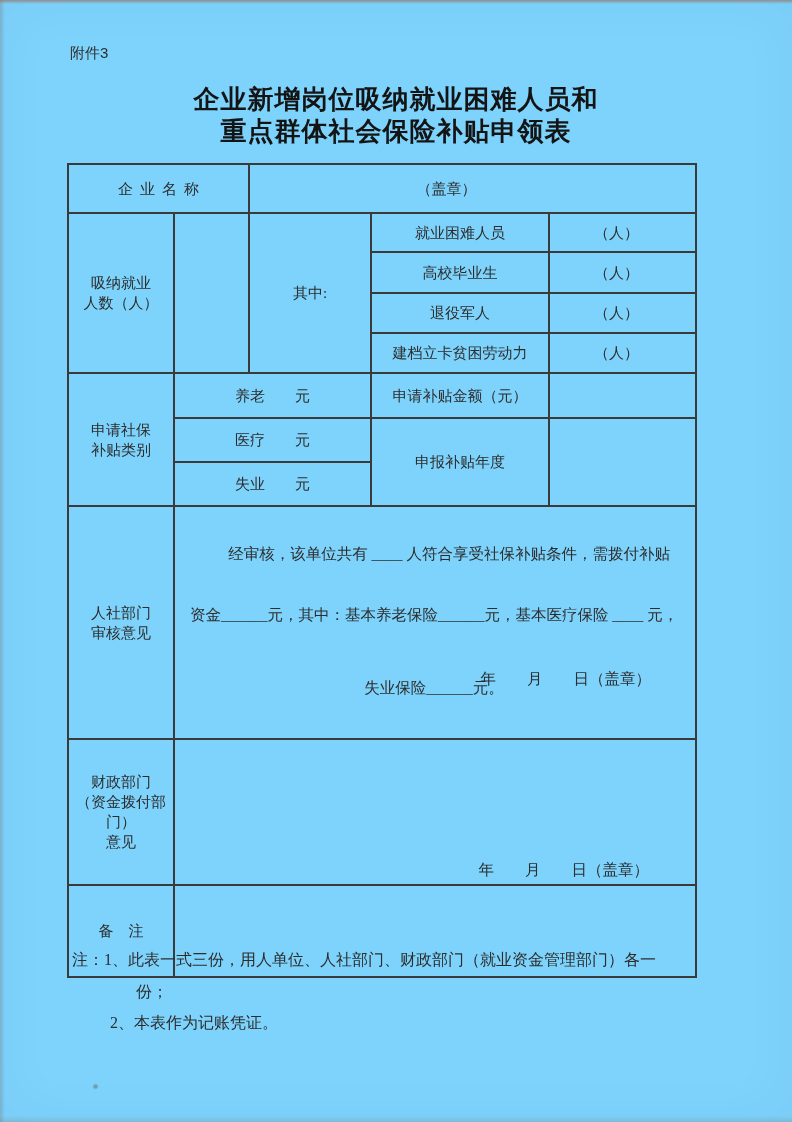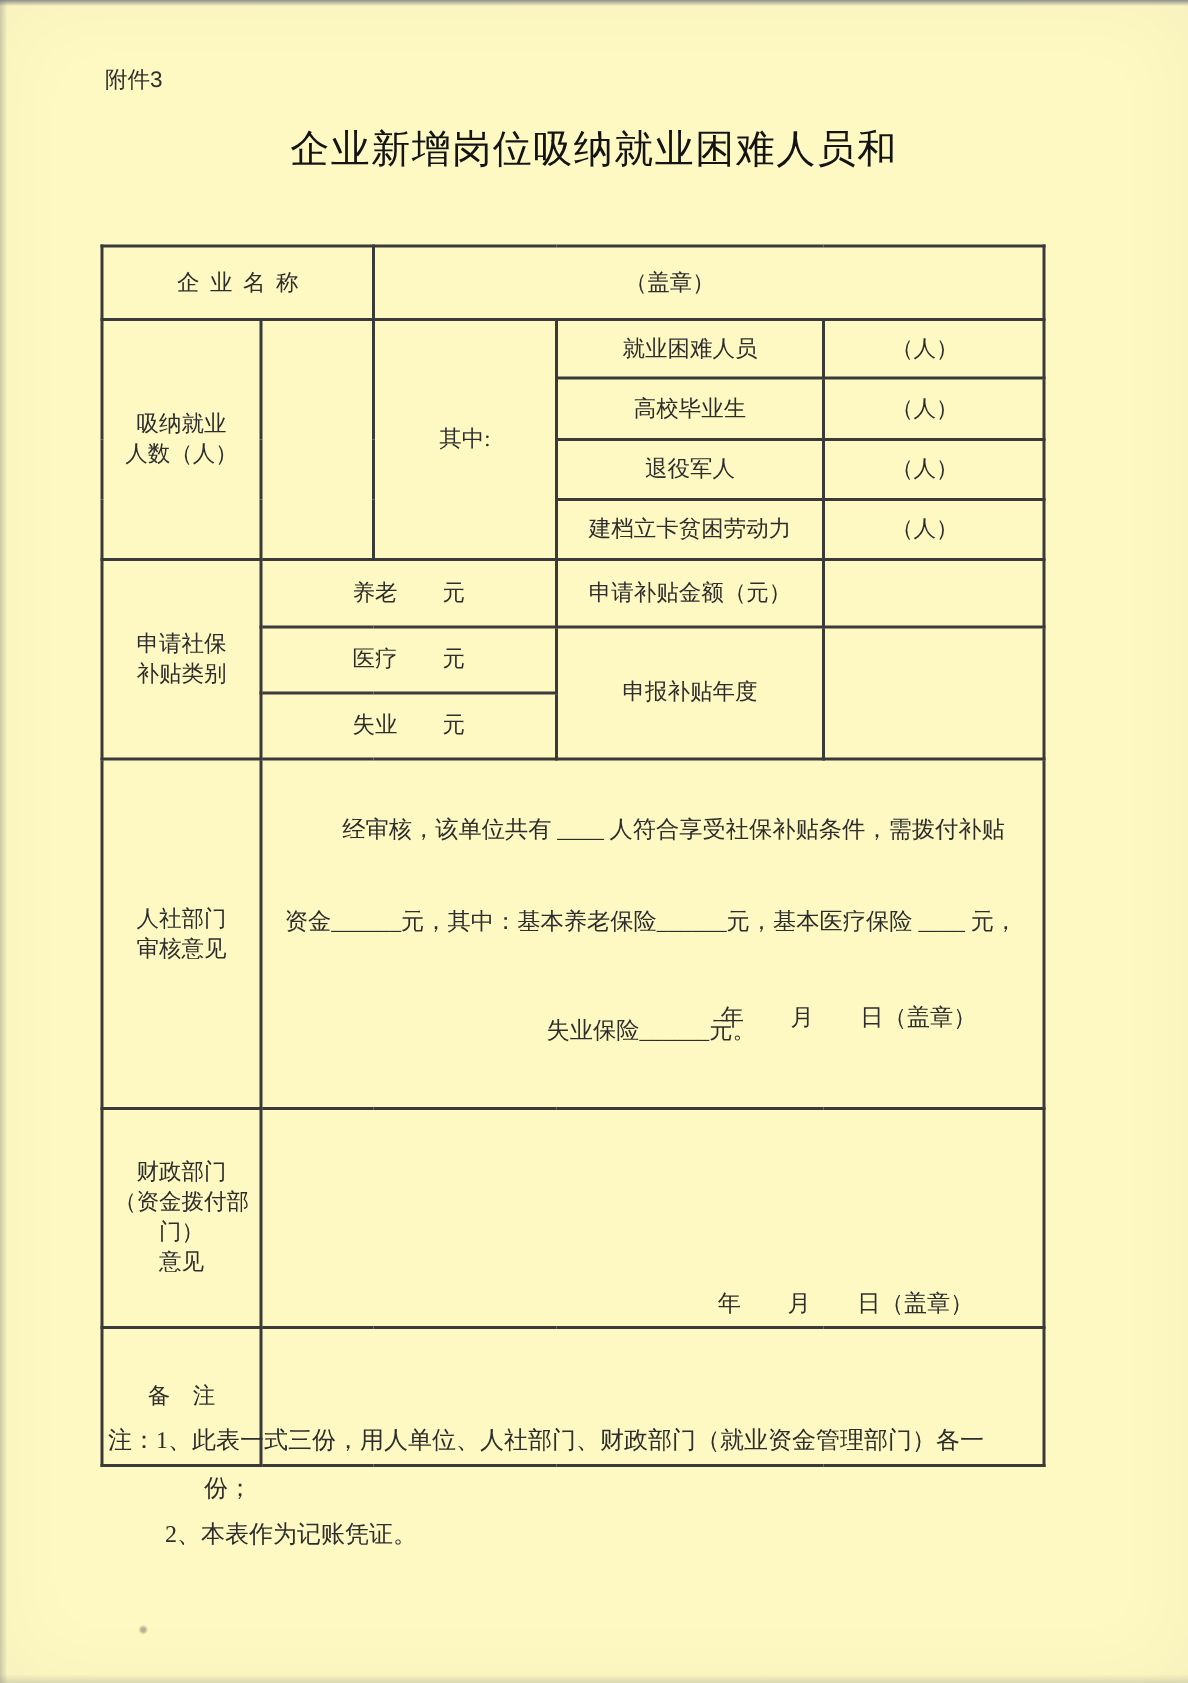--- a/index.html
+++ b/index.html
@@ -1,21 +1,21 @@
 <!DOCTYPE html>
 <html><head>
 <meta charset="utf-8">
 <style>
   * { margin: 0; padding: 0; box-sizing: border-box; }
   html, body { background: #e9e9e7; }
   .page {
     position: relative;
     width: 792px;
     height: 1122px;
-    background: #fef9c3;
+    background: #7dd3fc;
     font-family: "Liberation Serif", "DejaVu Serif", serif;
     color: #2d2d2d;
     overflow: hidden;
     box-shadow: inset 0 0 60px rgba(0,0,0,0.035);
   }
   .scan-edge-top {
     position: absolute; left: 0; top: 0; width: 100%; height: 4px;
     background: linear-gradient(to bottom, #8f8f8d, rgba(160,160,158,0));
   }
   .scan-edge-left {
@@ -31,21 +31,21 @@
     border-radius: 50%;
     background: radial-gradient(circle, rgba(90,90,90,0.45) 0 25%, rgba(120,120,120,0.15) 55%, transparent 70%);
   }
   .attachment {
     position: absolute; left: 70px; top: 44px;
     font-family: "Liberation Sans", "DejaVu Sans", sans-serif;
     font-size: 15px; color: #2f2f2f;
   }
   .title {
     position: absolute; left: 0; top: 84px; width: 100%;
-    text-align: center; font-weight: normal; color: #141414;
+    text-align: center; font-weight: bold; color: #141414;
     font-size: 26px; line-height: 32px; letter-spacing: 1px;
   }
   table.form {
     position: absolute; left: 67px; top: 163px;
     width: 628px; table-layout: fixed;
     border-collapse: collapse;
     border: 2px solid #737373;
   }
   table.form td {
     border: 2px solid #3a3a3a;
@@ -93,20 +93,21 @@
 
   <div class="scan-edge-top"></div>
   <div class="scan-edge-left"></div>
   <div class="scan-edge-bottom"></div>
   <div class="scan-speck"></div>
 
   <div class="attachment">附件3</div>
 
   <div class="title">
     <div>企业新增岗位吸纳就业困难人员和</div>
+    <div>重点群体社会保险补贴申领表</div>
   </div>
 
   <table class="form">
     <colgroup>
       <col style="width:106px">
         <col style="width:75px">
         <col style="width:122px">
       <col style="width:178px">
         <col style="width:147px">
     </colgroup>

